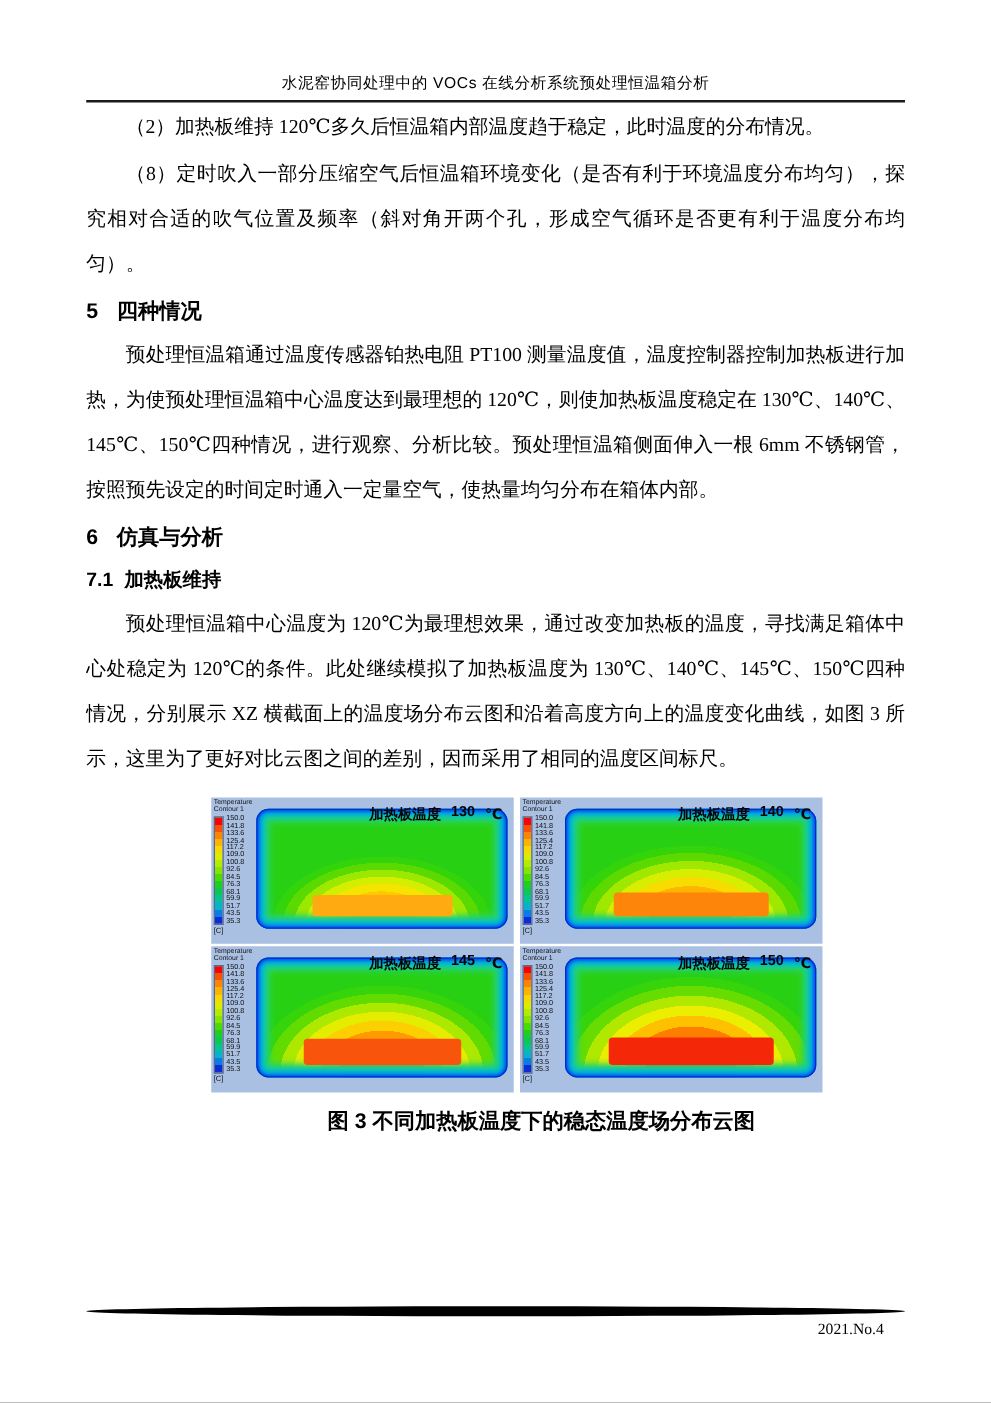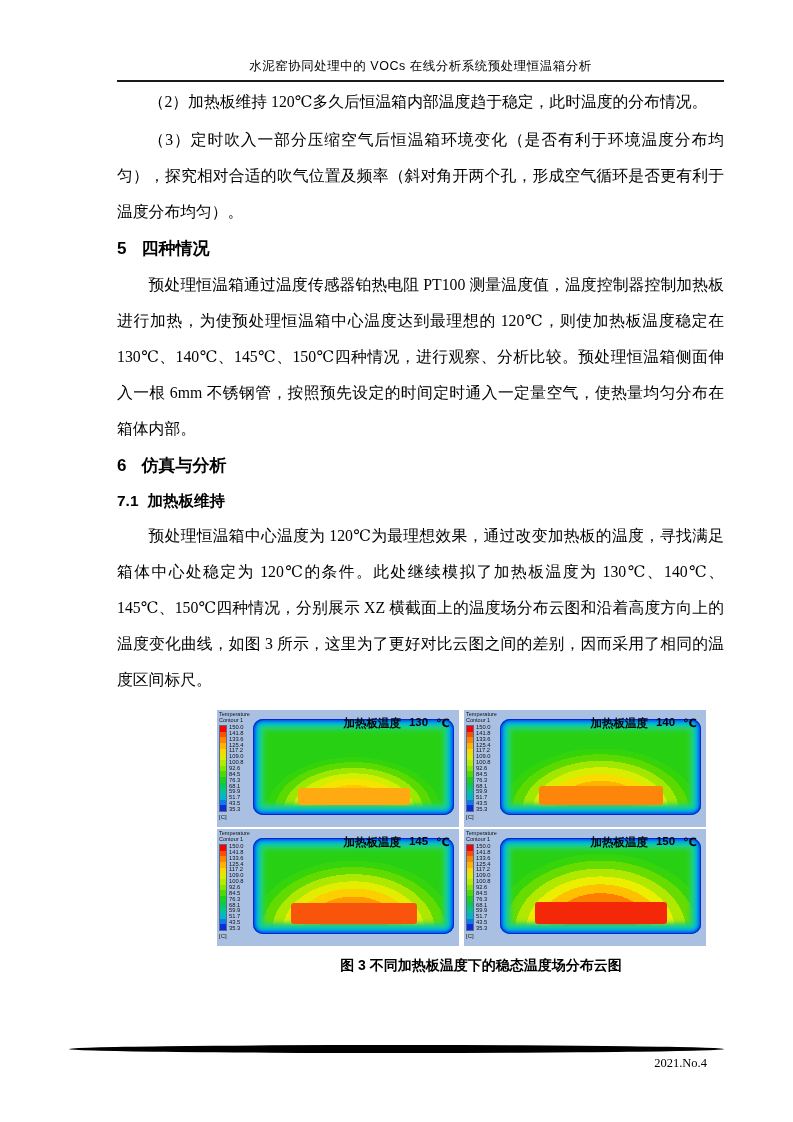--- a/index.html
+++ b/index.html
@@ -1,19 +1,19 @@
 <!DOCTYPE html>
 <html><head>
 <meta charset="utf-8">
 <style>
   * { margin:0; padding:0; box-sizing:border-box; }
   html,body { background:#888; }
   .page {
     width:793px; height:1122px; margin:0 auto; background:#ffffff; position:relative;
-    font-family:"Liberation Serif","DejaVu Serif",serif; color:#000; overflow:hidden;padding-left:48px;
+    font-family:"Liberation Serif","DejaVu Serif",serif; color:#000; overflow:hidden;
   }
   
   .header { margin:0 69px; padding-top:58px; text-align:center;
             border-bottom:2px solid #1a1a1a; padding-bottom:5px; }
   .header .htitle { font-family:"Liberation Sans","DejaVu Sans",sans-serif;
             font-size:12.5px; letter-spacing:.5px; }
   
   .content { margin:0 69px; }
   .para { font-size:15.8px; line-height:36px; text-align:justify; text-indent:2em; margin-top:2px; }
   .h-sec { font-family:"Liberation Sans","DejaVu Sans",sans-serif; font-weight:bold;
@@ -42,41 +42,41 @@
             font-family:"Liberation Sans","DejaVu Sans",sans-serif; color:#111; }
   .legend .lg-title { font-size:5.5px; line-height:6px; white-space:nowrap; }
   .lg-bar-row { display:flex; margin-top:2px; }
   .lg-strip { width:8px; height:87px; border:1px solid #5a6a8a; }
   .lg-vals { display:flex; flex-direction:column; justify-content:space-between;
              height:88px; margin-left:2px; font-size:5.8px; line-height:5.8px; }
   .lg-unit { font-size:6px; margin-top:1px; }
   
   .caption { text-align:center; margin-top:11px;
              font-family:"Liberation Sans","DejaVu Sans",sans-serif;
-             font-weight:600; font-size:14px; }
+             font-weight:600; font-size:17px; }
   
   .footer { position:absolute; top:1045px; left:69px; width:655px; }
   .footer-rule { height:8px; background:#000; border-radius:50%; }
   .footer-row { position:relative; margin-top:3px; font-size:12.5px; height:18px;
                 font-family:"Liberation Serif","DejaVu Serif",serif; }
   .footer-row .pageno { position:absolute; left:0; right:0; text-align:center; }
   .footer-row .issue { position:absolute; right:17px; }
 </style>
 </head>
 <body>
 
 <div class="page">
 
   <div class="header">
     <div class="htitle">水泥窑协同处理中的 VOCs 在线分析系统预处理恒温箱分析</div>
   </div>
 
   <div class="content">
     <p class="para">（2）加热板维持 120℃多久后恒温箱内部温度趋于稳定，此时温度的分布情况。</p>
-    <p class="para">（3）定时吹入一部分压缩空气后恒温箱环境变化（是否有利于环境温度分布均匀），探究相对合适的吹气位置及频率（斜对角开两个孔，形成空气循环是否更有利于温度分布均匀）。</p>
+    <p class="para">（8）定时吹入一部分压缩空气后恒温箱环境变化（是否有利于环境温度分布均匀），探究相对合适的吹气位置及频率（斜对角开两个孔，形成空气循环是否更有利于温度分布均匀）。</p>
 
     <div class="h-sec">
       <span class="sec-num">5</span><span>四种情况</span>
     </div>
     <p class="para">预处理恒温箱通过温度传感器铂热电阻 PT100 测量温度值，温度控制器控制加热板进行加热，为使预处理恒温箱中心温度达到最理想的 120℃，则使加热板温度稳定在 130℃、140℃、145℃、150℃四种情况，进行观察、分析比较。预处理恒温箱侧面伸入一根 6mm 不锈钢管，按照预先设定的时间定时通入一定量空气，使热量均匀分布在箱体内部。</p>
 
     <div class="h-sec">
       <span class="sec-num">6</span><span>仿真与分析</span>
     </div>
     <div class="h-sub">

